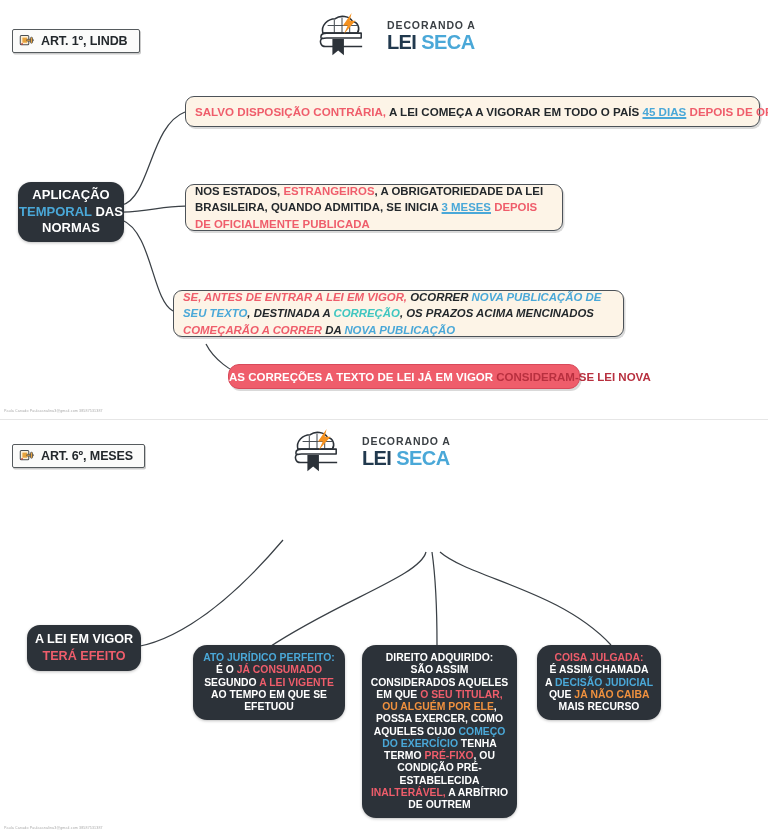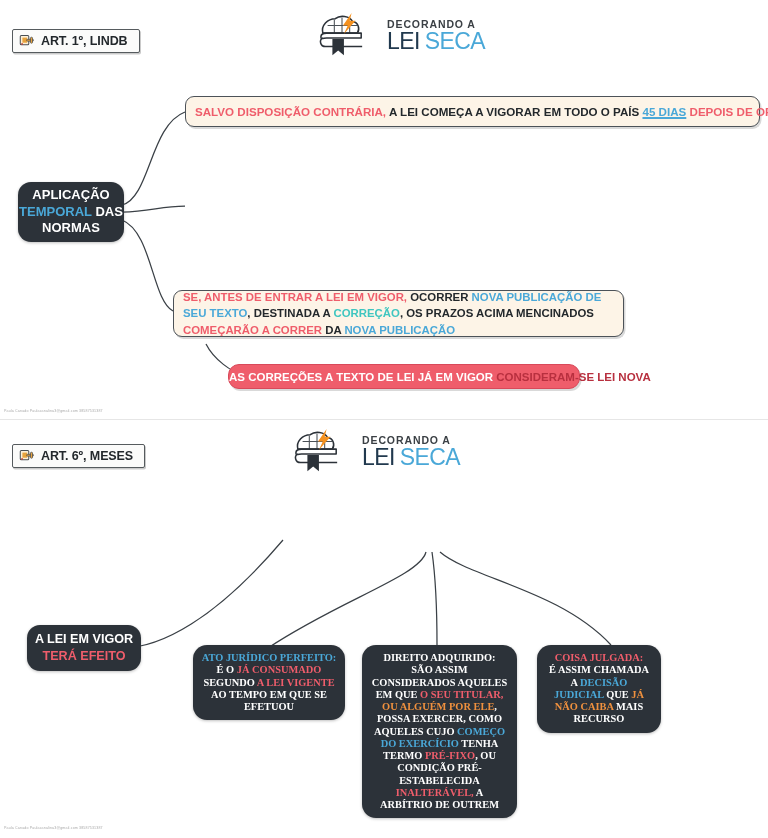--- a/index.html
+++ b/index.html
@@ -42,21 +42,21 @@
 
   
   .brand { position: absolute; display: flex; align-items: center; gap: 18px; }
   .brand-mark { width: 54px; height: 48px; display: block; }
   .brand-text { display: flex; flex-direction: column; line-height: 1; }
   .brand-top {
     font-family: "Liberation Sans Narrow", "Liberation Sans", sans-serif;
     font-weight: bold; font-size: 10.5px; color: #3b4045;
     letter-spacing: .9px; margin-bottom: 2px;
   }
-  .brand-bottom { font-weight: normal; font-size: 23px; letter-spacing: -.6px; line-height: .95; }
+  .brand-bottom { font-weight: bold; font-size: 20px; letter-spacing: -.6px; line-height: .95; }
   .brand-lei { color: #21394e; }
   .brand-seca { color: #4aa8d8; }
 
   
   .node {
     position: absolute;
     background: #2c3239;
     border-radius: 13px;
     color: #ffffff;
     text-align: center;
@@ -96,21 +96,21 @@
   }
 
   
   .card {
     position: absolute;
     background: #2c3239;
     border-radius: 14px;
     color: #ffffff;
     text-align: center;
     padding: 7px 8px;
-    font-family: Liberation Serif, serif;
+    font-family: Liberation Sans, sans-serif;
     font-weight: bold;
     text-transform: uppercase;
     line-height: 1.18;
     box-shadow: 0 1px 3px rgba(0,0,0,.25);
   }
 
   
   .c-red   { color: #ef5d6b; }
   .c-blue  { color: #4aa8d8; }
   .c-teal  { color: #3fc6c0; }
@@ -188,22 +188,25 @@
   <div class="node" style="left:18px; top:182px; width:106px; height:60px; font-size:13px; line-height:1.28;">
     <span>APLICAÇÃO</span>
     <span><span class="c-blue">TEMPORAL</span><span> DAS</span></span>
     <span>NORMAS</span>
   </div>
 
   <div class="cream" style="left:185px; top:96px; width:575px; height:31px; padding:0 9px; font-size:11.6px;">
     <span class="nowrap"><span class="c-red">SALVO DISPOSIÇÃO CONTRÁRIA,</span><span class="c-dark"> A LEI COMEÇA A VIGORAR EM TODO O PAÍS </span><span class="u-blue">45 DIAS</span><span class="c-red"> DEPOIS DE OFICIALMENTE PUBLICADA</span></span>
   </div>
 
-
-  <div class="cream" style="left:173px; top:290px; width:451px; height:47px; padding:0 9px; font-size:11.4px; line-height:1.45;">
+  <div class="cream" style="left:185px; top:184px; width:378px; height:47px; padding:0 9px; font-size:11.4px; line-height:1.45;">
+    <span><span class="c-dark">NOS ESTADOS, </span><span class="c-red">ESTRANGEIROS</span><span class="c-dark">, A OBRIGATORIEDADE DA LEI BRASILEIRA, QUANDO ADMITIDA, SE INICIA </span><span class="u-blue">3 MESES</span><span class="c-red"> DEPOIS DE OFICIALMENTE PUBLICADA</span></span>
+  </div>
+
+  <div class="cream" style="left:173px; top:290px; width:451px; height:47px; padding:0 9px; font-size:11.4px; line-height:1.45;font-style:italic;">
     <span><span class="c-red">SE, ANTES DE ENTRAR A LEI EM VIGOR,</span><span class="c-dark"> OCORRER </span><span class="c-blue">NOVA PUBLICAÇÃO DE SEU TEXTO</span><span class="c-dark">, DESTINADA A </span><span class="c-teal">CORREÇÃO</span><span class="c-dark">, OS PRAZOS ACIMA MENCINADOS </span><span class="c-red">COMEÇARÃO A CORRER</span><span class="c-dark"> DA </span><span class="c-blue">NOVA PUBLICAÇÃO</span></span>
   </div>
 
   <div class="pinkbox" style="left:228px; top:364px; width:352px; height:25px; font-size:11.5px;">
     <span class="nowrap"><span class="c-white">AS CORREÇÕES A TEXTO DE LEI JÁ EM VIGOR </span><span class="c-maroon">CONSIDERAM-SE LEI NOVA</span></span>
   </div>
 
   <div class="watermark" style="left:4px; top:409px;">Paula Canado Paulacanalina3@gmail.com 38587531387</div>
 
   <div class="sec-div" style="top:419px;"></div>

